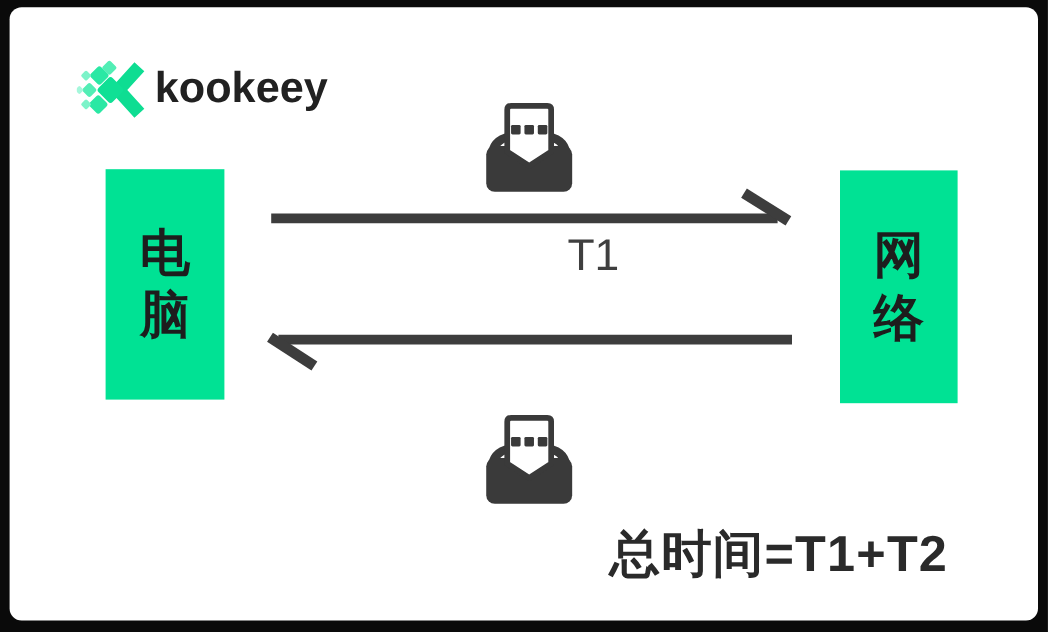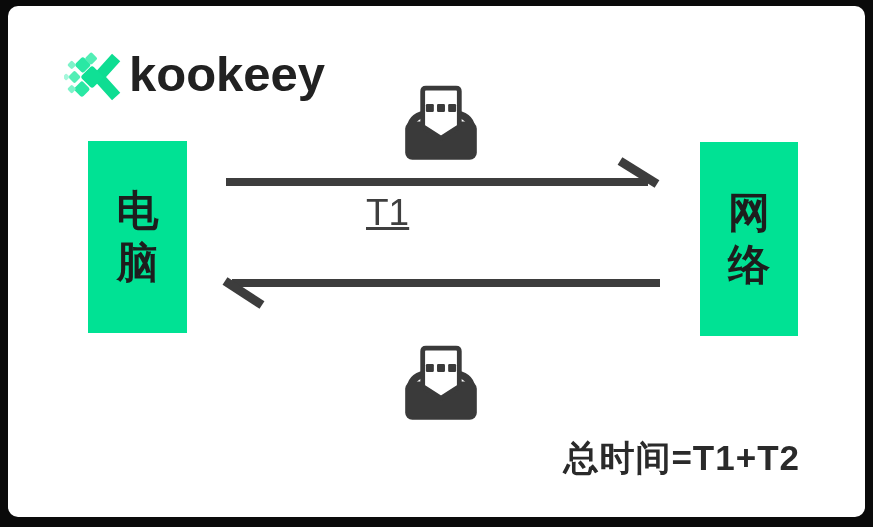--- a/index.html
+++ b/index.html
@@ -2,48 +2,48 @@
 <html><head>
 <meta charset="utf-8">
 <style>
   html,body{margin:0;padding:0;background:#000;}
   .stage{position:relative;width:873px;height:527px;background:#0a0a0a;overflow:hidden;
          font-family:"Liberation Sans","DejaVu Sans",sans-serif;}
   .card{position:absolute;left:8px;top:6px;width:857px;height:511px;background:#ffffff;border-radius:10px;}
 
   
   .logo{position:absolute;left:56px;top:44px;display:flex;align-items:center;gap:7px;}
-  .logo .brand{font-size:49px;font-weight:700;color:#212121;letter-spacing:0px;line-height:1;padding-bottom:4px;}
+  .logo .brand{font-size:36px;font-weight:700;color:#212121;letter-spacing:0px;line-height:1;padding-bottom:4px;}
 
   
   .node{position:absolute;background:#00e294;display:flex;align-items:center;justify-content:center;}
   .node-left{left:80px;top:135px;width:99px;height:192px;}
   .node-right{left:692px;top:136px;width:98px;height:194px;}
   .node .label{font-size:42px;font-weight:700;color:#1d1d1d;line-height:52px;
                white-space:pre-line;text-align:center;}
 
   
   .arrow{position:absolute;}
   .arrow-top{left:212px;top:146px;}
   .arrow-bottom{left:212px;top:262px;}
 
   
-  .t-label{position:absolute;width:150px;text-align:left;font-size:37px;color:#3f3f3f;
-           font-weight:400;line-height:1;text-decoration:underline;}
+  .t-label{position:absolute;width:150px;text-align:right;font-size:37px;color:#3f3f3f;
+           font-weight:400;line-height:1;}
   .t1{left:358px;top:188px;}
   .t2{left:358px;top:290px;}
 
   
   .envelope{position:absolute;width:80px;height:78px;}
   .envelope-top{left:393px;top:79px;}
   .envelope-bottom{left:393px;top:339px;}
 
   
-  .formula{position:absolute;left:500px;top:432px;width:292px;text-align:right;
-           font-size:35px;font-weight:700;color:#2a2a2a;letter-spacing:1px;line-height:1.15;}
+  .formula{position:absolute;left:500px;top:432px;width:292px;
+           font-size:42px;font-weight:700;color:#2a2a2a;letter-spacing:1px;line-height:1.15;}
 </style>
 </head>
 <body>
 
 <div class="stage">
   <div class="card">
 
     <div class="logo">
       <svg width="58" height="50" viewBox="0 0 62 54">
         <path d="M56,6 L37,27 L56,48" fill="none" stroke="#0edd92" stroke-width="12" stroke-linejoin="miter"></path>

